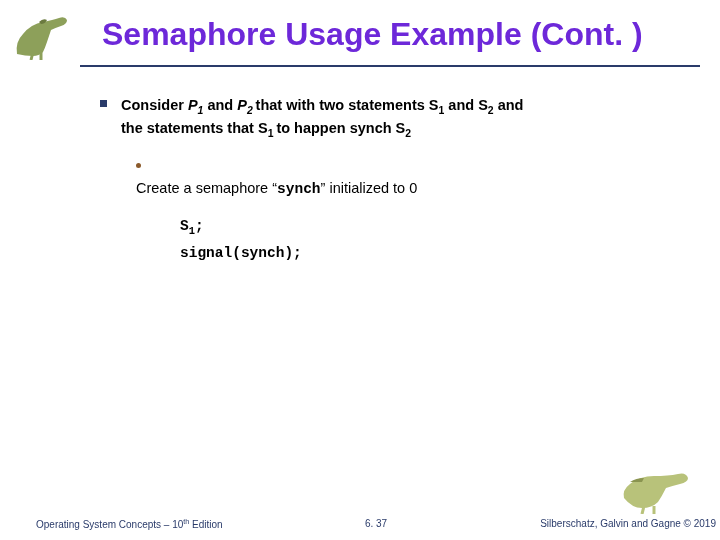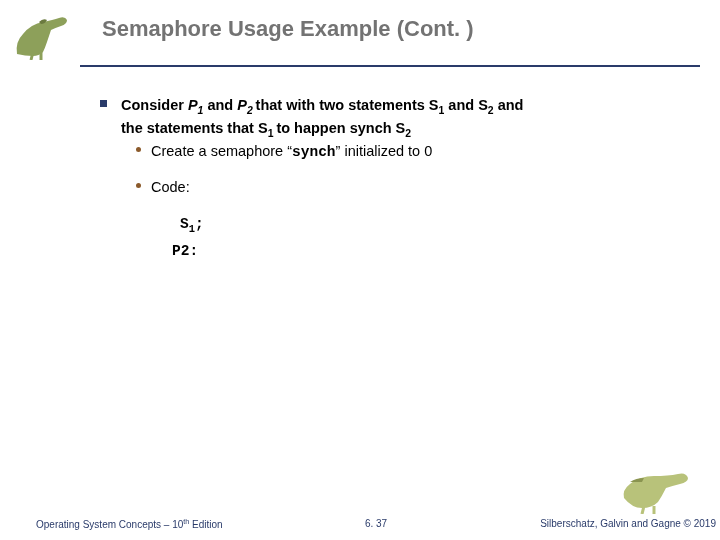--- a/index.html
+++ b/index.html
@@ -23,54 +23,56 @@
   }
   .dino-left {
     width: 90px;
     height: 55px;
     display: flex;
     align-items: center;
     justify-content: center;
     flex-shrink: 0;
   }
   .title {
-    color: #737373;
-    font-size: 22px;
+    color: #6d28d9;
+    font-size: 32px;
     font-weight: bold;
     padding-top: 8px;
     padding-left: 12px;
   }
   .title-rule {
     height: 2px;
     background: #2a3b6a;
     margin: 2px 20px 0 80px;
   }
   .content {
     padding: 28px 50px 0 100px;
     font-size: 14.5px;
     line-height: 1.45;
     color: #000;
   }
   .bullet-main {
     display: flex;
     gap: 14px;
+    margin-bottom: 16px;
   }
   .square {
     width: 7px;
     height: 7px;
     background: #2a3b6a;
     margin-top: 5px;
     flex-shrink: 0;
   }
   .main-text { font-weight: bold; }
   .sub-bullet {
     display: flex;
     gap: 10px;
     margin-left: 36px;
     margin-bottom: 14px;
+    flex-direction: column;
   }
   .dot {
     width: 5px;
     height: 5px;
     border-radius: 50%;
     background: #8b5a2b;
     margin-top: 6px;
     flex-shrink: 0;
   }
   .code-block {
@@ -136,28 +138,24 @@
       </div>
     </div>
 
     <div class="sub-bullet">
       <div class="dot"></div>
       <div>
         <span>Create a semaphore “</span><span class="monolabel">synch</span><span>” initialized to 0</span>
       </div>
     </div>
 
-    <div class="sub-bullet">
-      <div class="dot"></div>
-      <div>Code:</div>
-    </div>
 
     <div class="code-block">
       <div class="indent1"><span>S</span><sub>1</sub><span>;</span></div>
-      <div>P2:</div>
+      <div class="indent1">signal(synch);</div>
     </div>
 
   </div>
 
   <div class="dino-right">
     <svg width="78" height="46" viewBox="0 0 78 46">
       <path d="M6 30 Q4 22 12 16 Q22 8 36 8 Q50 8 60 6 Q68 4 70 10 Q70 14 62 16 Q54 18 48 20 Q44 28 40 34 Q34 40 24 40 Q14 40 6 30 Z" fill="#b8c27a"></path>
       <path d="M12 14 Q18 10 26 10 L24 14 Q18 14 12 14 Z" fill="#8a9450"></path>
       <line x1="26" y1="38" x2="24" y2="46" stroke="#b8c27a" stroke-width="3"></line>
       <line x1="36" y1="38" x2="36" y2="46" stroke="#b8c27a" stroke-width="3"></line>

